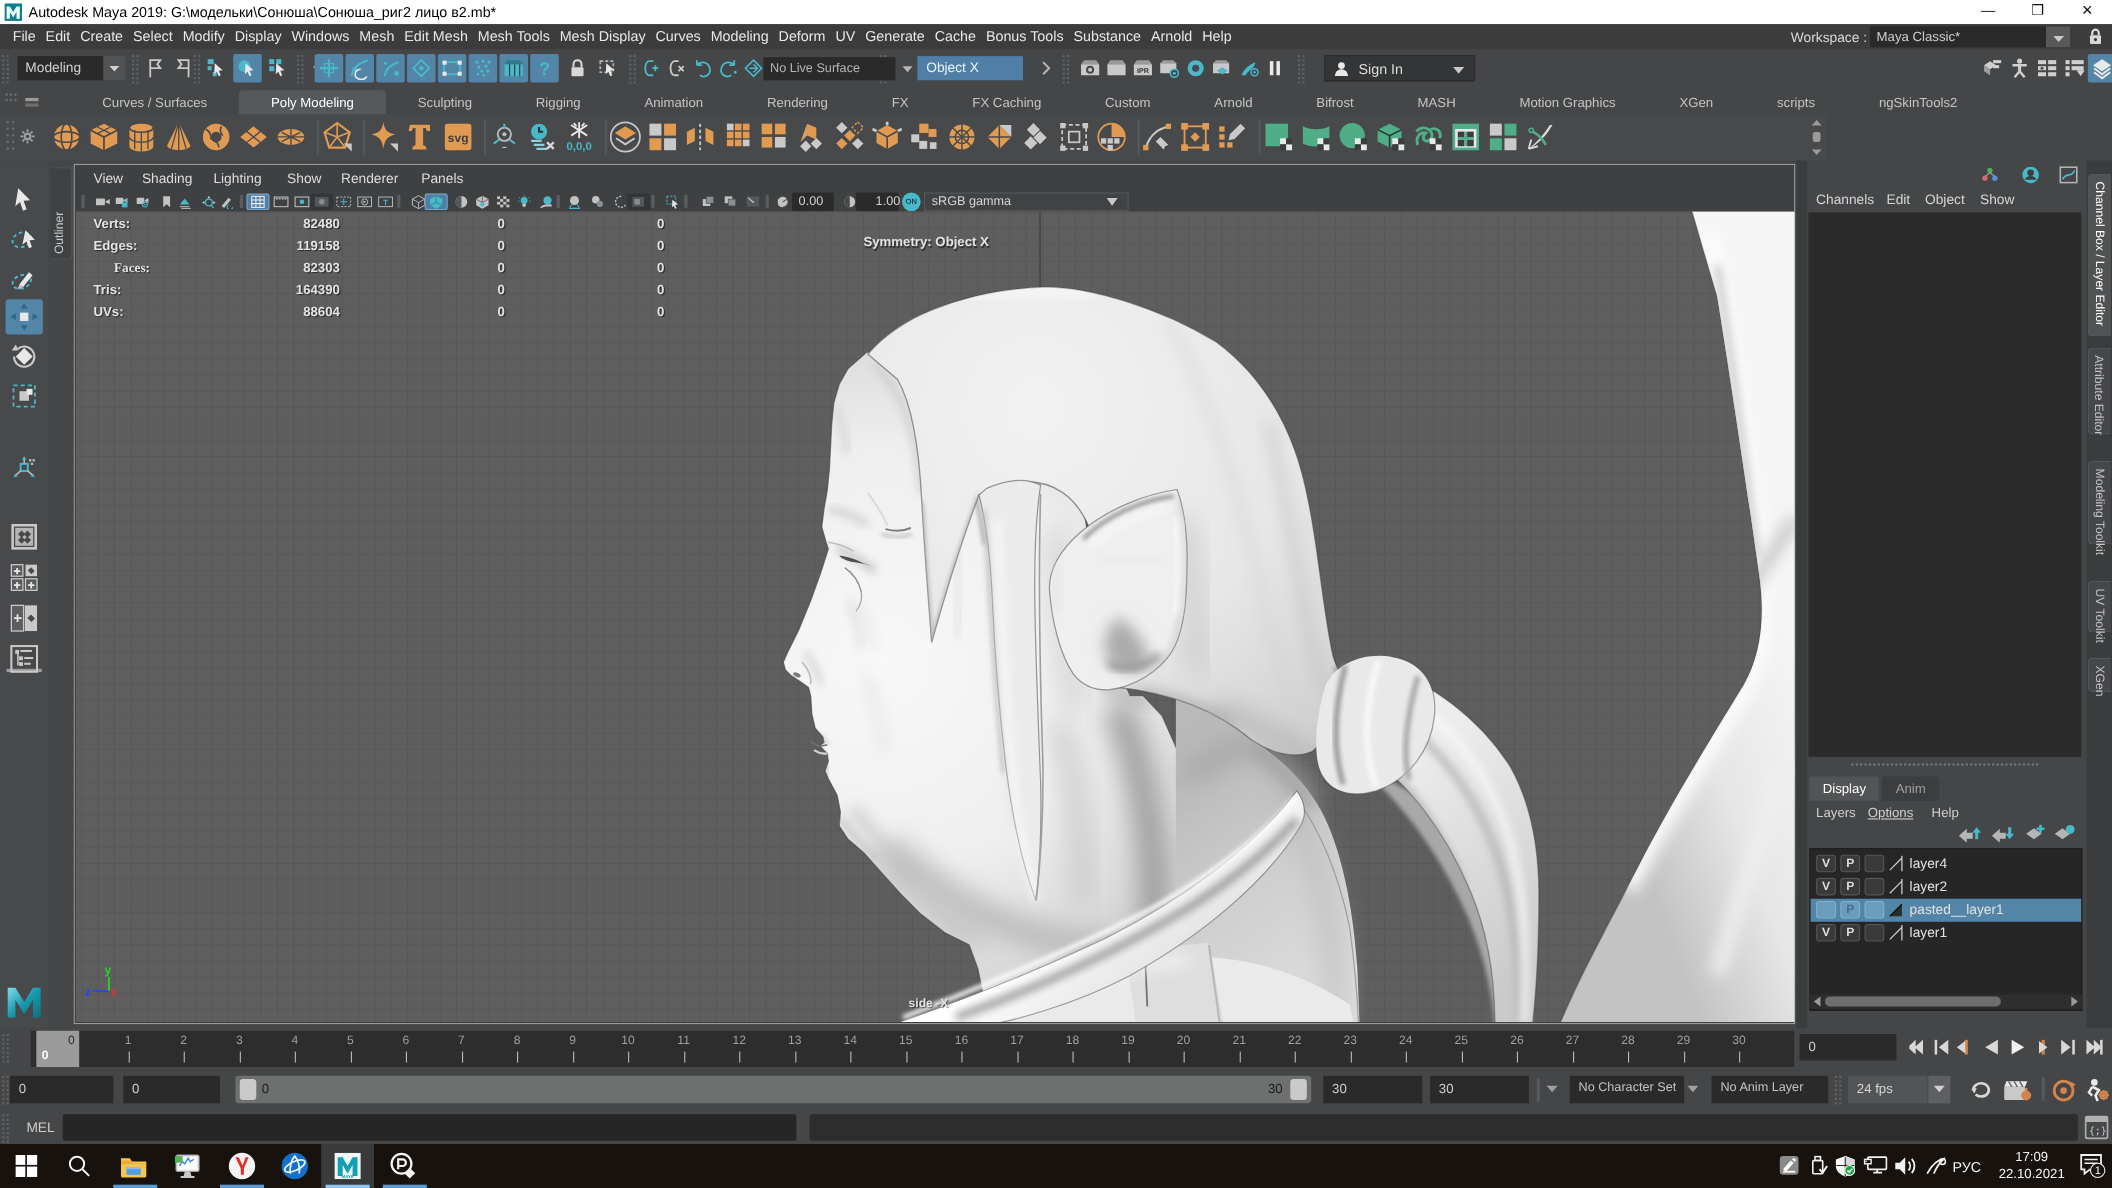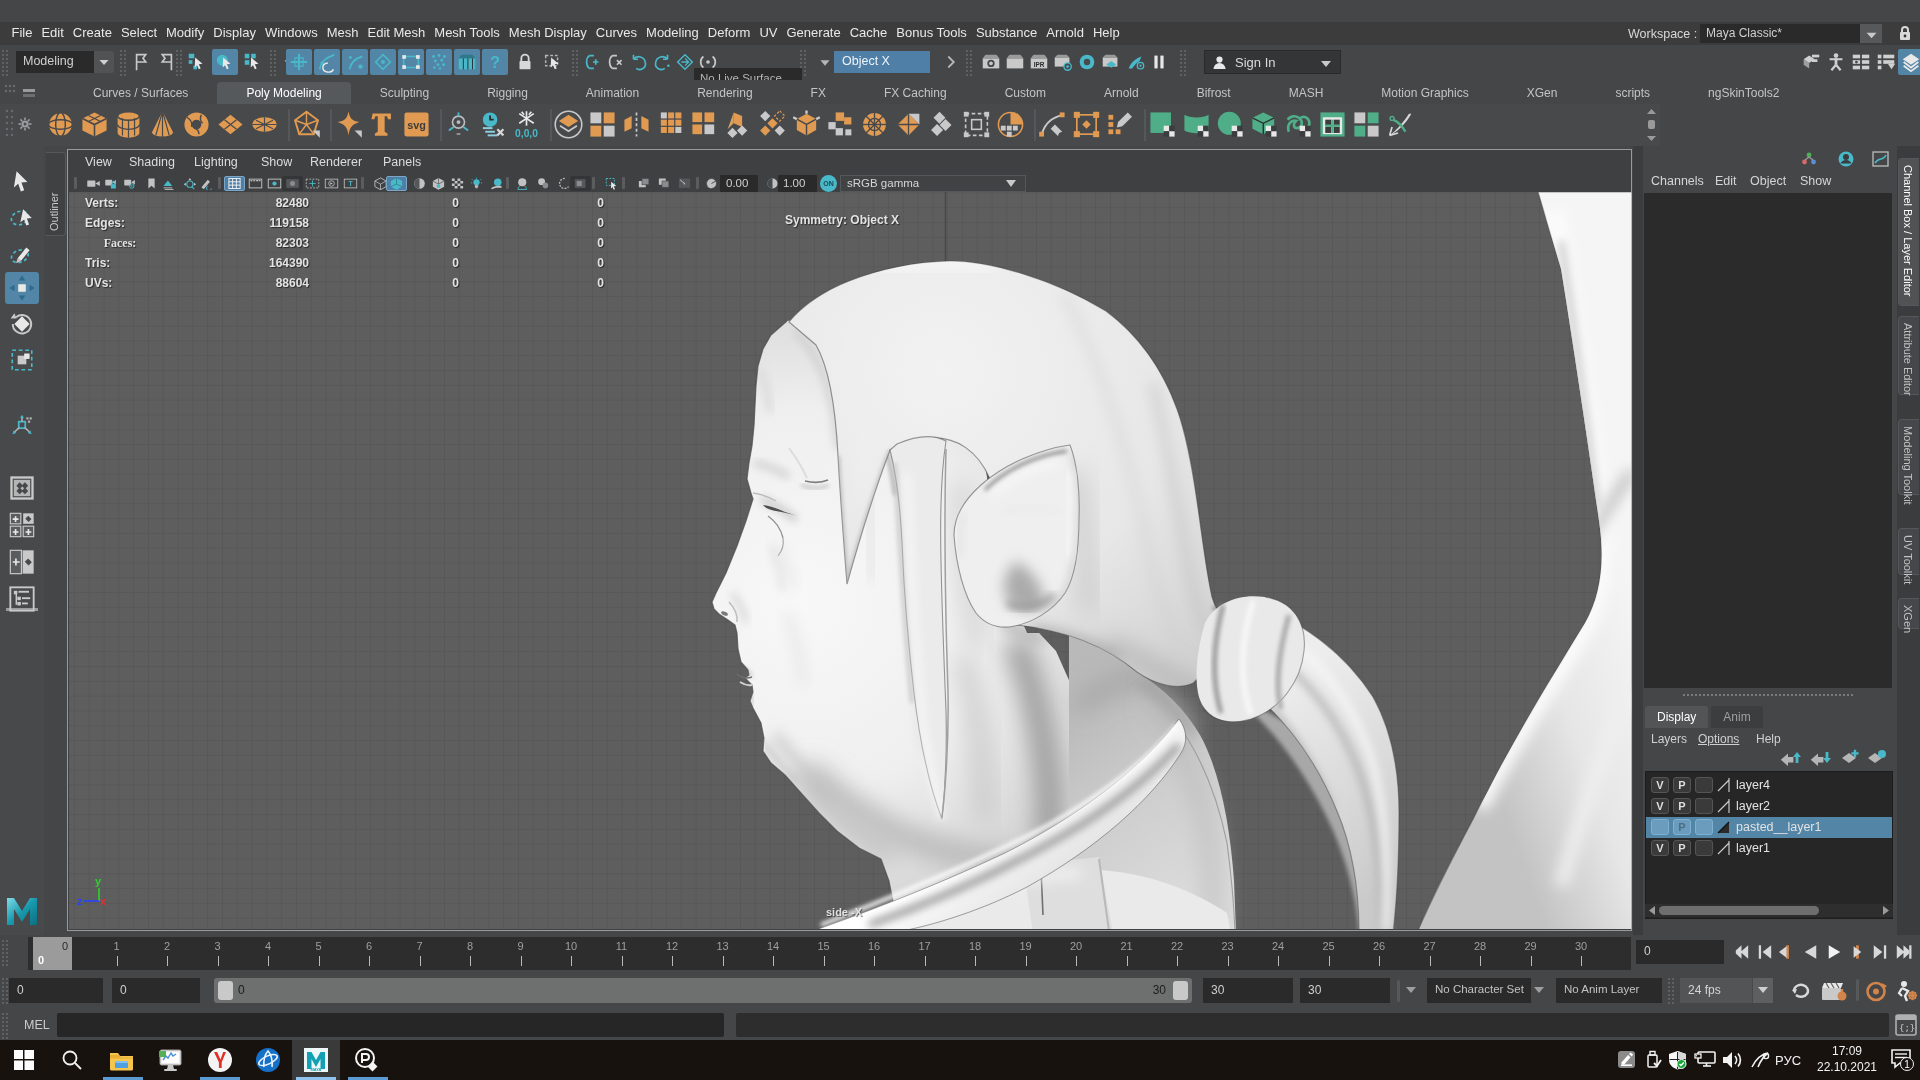--- a/index.html
+++ b/index.html
@@ -23,21 +23,21 @@
   #ws-arrow { left:1860px; top:2px; width:22px; height:19px; background:#56585a; }
   #ws-lock { left:1898px; top:3px; width:14px; height:17px; }
 
   
   #statusline { left:0; top:45px; width:1920px; height:35px; background:#444648; }
   .grip { width:6px; height:26px; border-left:2px dotted #5f6163; border-right:2px dotted #5f6163; }
   #mode-field { left:16px; top:6px; width:78px; height:22px; background:#2a2a2a; color:#d0d0d0; font-size:12.5px; padding:3px 7px; }
   #mode-arrow { left:94px; top:6px; width:20px; height:22px; background:#505254; border-radius:0 2px 2px 0; }
   .sl-icon { width:26px; height:26px; display:flex; align-items:center; justify-content:center; border-radius:2px; }
   .sl-icon.on { background:#5285a6; }
-  #nolive { left:694px; top:7px; width:108px; height:21px; background:#2a2a2a; color:#b5b5b5; font-size:11.5px; padding:4px 0 0 6px; white-space:nowrap; overflow:hidden;margin-top:16px; }
+  #nolive { left:694px; top:7px; width:120px; height:21px; background:#2a2a2a; color:#b5b5b5; font-size:11.5px; padding:4px 0 0 6px; white-space:nowrap; overflow:hidden; }
   #objx { left:834px; top:6px; width:96px; height:22px; background:#4f7ea6; color:#eef4f8; font-size:12.5px; padding:3px 8px; }
   #signin { left:1204px; top:5px; width:137px; height:24px; background:#333537; border:1px solid #2a2a2a; color:#dadada; font-size:13px; }
 
   
   #shelftabs { left:0; top:80px; width:1920px; height:24px; background:#444648; }
   #shelftabs .tabs { position:absolute; left:64px; top:2px; display:flex; height:22px; }
   #shelftabs .tabs span { padding:4px 29px 0 29px; font-size:12px; color:#c4c4c4; border-radius:4px 4px 0 0; }
   #shelftabs .tabs span.active { background:#55595b; color:#fff; }
   #shelficons { left:0; top:104px; width:1660px; height:42px; background:#47494b; }
   .shelf-sep { width:2px; height:32px; background:#55585a; margin:0 4px; }
@@ -111,20 +111,30 @@
   #tray { position:absolute; right:0; top:0; height:40px; }
   #tray .txt { position:absolute; color:#f2f2f2; font-size:12px; }
 
   svg { display:block; }
 </style>
 </head>
 <body>
 
 <div id="root">
 
+  <div id="titlebar" class="abs">
+    <svg class="abs mi" viewBox="0 0 16 16">
+      <rect x="0" y="0" width="16" height="16" fill="#0d7f8a"></rect>
+      <path d="M2 14 V3 h3 l3 5 3-5 h3 v11 h-3 V8 l-3 5 -3-5 v6 z" fill="#eafcfd"></path>
+    </svg>
+    <span class="abs ttext">Autodesk Maya 2019: G:\модельки\Сонюша\Сонюша_риг2 лицо в2.mb*</span>
+    <div class="abs wbtn" style="right:90px">—</div>
+    <div class="abs wbtn" style="right:45px">❐</div>
+    <div class="abs wbtn" style="right:0">✕</div>
+  </div>
 
   <div id="menubar" class="abs">
     <div class="menus">
 
     <span>File</span>
         <span>Edit</span>
         <span>Create</span>
         <span>Select</span>
         <span>Modify</span>
         <span>Display</span>
@@ -1288,21 +1298,21 @@
             <path d="M12 2 a8 8 0 0 1 0 16 M12 2 a8 8 0 0 0 -6.9 12 M12 10 l6.9-4" stroke="#47494b" stroke-width="1.5" fill="none"></path>
           </svg>
         </div>
         <div class="abs" style="left: 694px; top: 1px; width: 21px; height: 15px; display: flex; align-items: center; justify-content: center; border-radius: 2px;">
           <svg width="15" height="13" viewBox="0 0 24 20">
             <circle cx="12" cy="10" r="8" fill="#c2c2c2"></circle>
             <path d="M12 2 a8 8 0 0 0 0 16z" fill="#47494b"></path>
           </svg>
         </div>
         <div class="abs" style="left: 652px; top: 0px; width: 38px; height: 17px; background: rgb(42, 42, 42); color: rgb(207, 207, 207); font-size: 11.5px; padding: 2px 6px; border-radius: 1px;">0.00</div>
-        <div class="abs" style="left: 710px; top: 0px; width: 39px; height: 17px; background: rgb(42, 42, 42); color: rgb(207, 207, 207); font-size: 11.5px; padding: 2px 5px; border-radius: 1px;">1.00</div>
+        <div class="abs" style="left: 710px; top: 0px; width: 39px; height: 17px; background: rgb(42, 42, 42); color: rgb(207, 207, 207); font-size: 11.5px; padding: 2px 18px; border-radius: 1px;">1.00</div>
         <div class="abs" style="left: 752px; top: 0px; width: 17px; height: 17px; background: rgb(73, 184, 201); border-radius: 50%; color: rgb(26, 74, 85); font-size: 7px; font-weight: bold; text-align: center; line-height: 17px;">ON</div>
         <div class="abs" style="left: 772px; top: 0px; width: 186px; height: 17px; background: rgb(64, 66, 68); border: 1px solid rgb(85, 88, 90); color: rgb(213, 213, 213); font-size: 11.5px; padding: 1px 6px;">sRGB gamma</div>
         <div class="abs" style="left: 938px; top: 5px; width: 0px; height: 0px; border-left: 5px solid transparent; border-right: 5px solid transparent; border-top: 7px solid rgb(201, 201, 201);"></div>
       </div>
     <div id="vp-canvas">
       <svg id="scene" width="1563" height="737" viewBox="68 191 1563 737">
         <defs>
           <pattern id="grid" width="14.8" height="14.8" patternUnits="userSpaceOnUse">
             <rect width="14.8" height="14.8" fill="#5e5e5e"></rect>
             <path d="M14.8 0 V14.8 H0" fill="none" stroke="#525252" stroke-width="1"></path>

